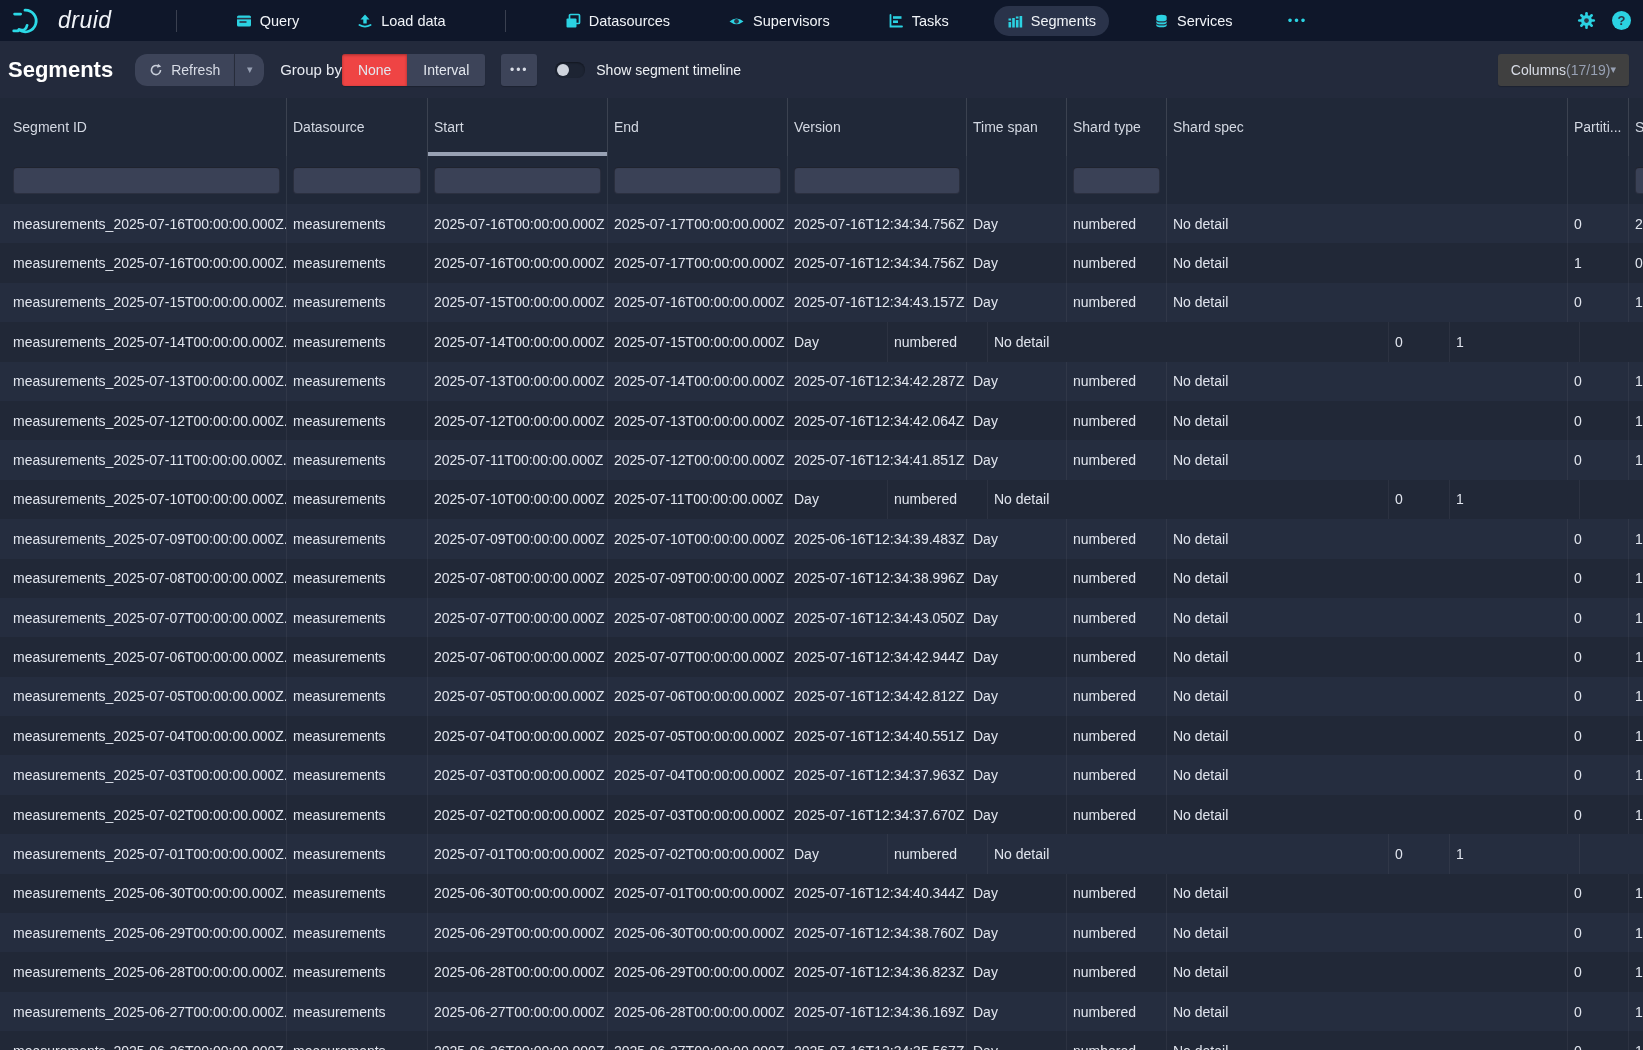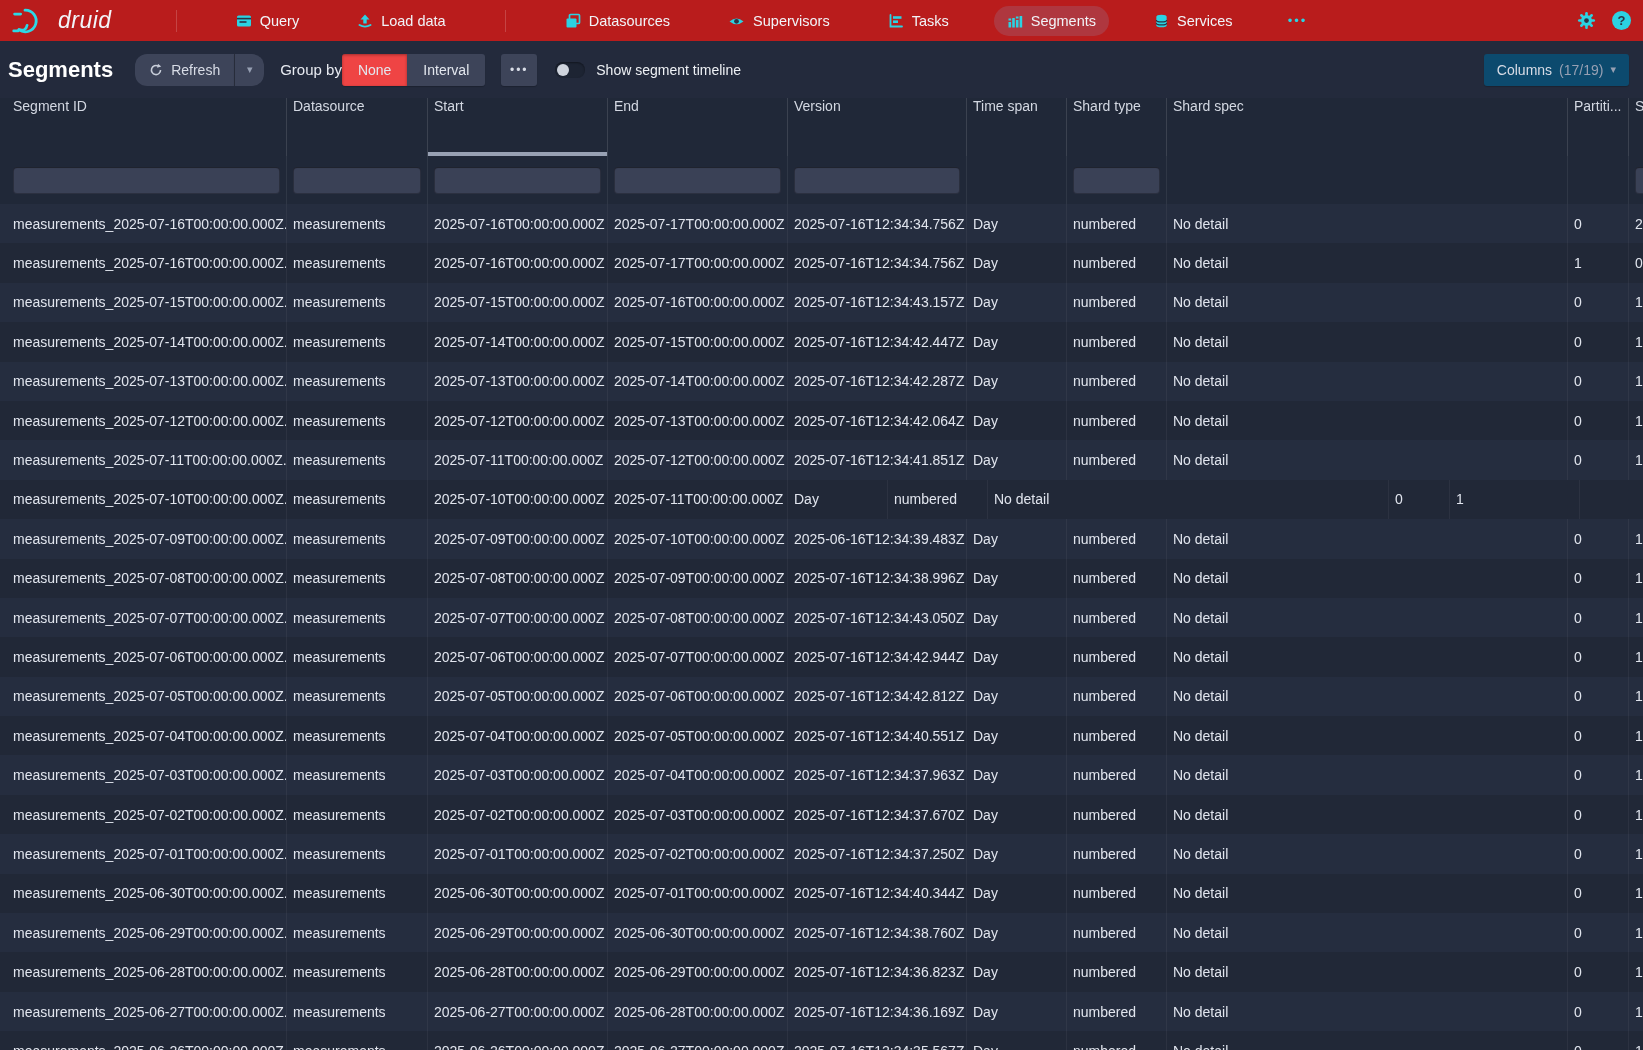--- a/index.html
+++ b/index.html
@@ -1,21 +1,21 @@
 <!DOCTYPE html>
 <html><head>
 <meta charset="utf-8">
 <style>
   * { margin:0; padding:0; box-sizing:border-box; }
   html,body { width:1643px; height:1050px; overflow:hidden; background:#232a3c;
               font-family:"Liberation Sans", sans-serif; }
   #app { width:1643px; height:1050px; overflow:hidden; position:relative; background:#232a3c; }
 
   
-  .navbar { height:41px; background:#b91c1c; display:flex; align-items:center; padding:0 12px;
+  .navbar { height:41px; background:#0f172a; display:flex; align-items:center; padding:0 12px;
             position:relative;gap:32px; }
   .logo { display:flex; align-items:center; gap:8px; margin-right:18px; cursor:pointer; }
   .logo-word { color:#f2f5f9; font-size:23px; font-style:italic; font-weight:500; letter-spacing:0.5px; }
   .nav-divider { width:1px; height:22px; background:rgba(255,255,255,0.18); margin:0 14px; }
   .nav-item { display:flex; align-items:center; gap:8px; color:#f1f4f8; font-size:14.5px;
               padding:7px 13px; border-radius:18px; cursor:pointer; white-space:nowrap; }
   .nav-item.active { background:rgba(143,155,190,0.22); }
   .nav-more { color:#2bd2e2; font-size:13px; letter-spacing:2px; padding:7px 10px; cursor:pointer; }
   .nav-right { margin-left:auto; display:flex; align-items:center; gap:16px; }
   .help-circle { width:19px; height:19px; border-radius:50%; background:#2bd2e2; color:#2c3445;
@@ -39,28 +39,28 @@
   .seg-btn { height:32px; padding:0 16px; font-size:14px; color:#e3e7ee; background:#3d4459;
              display:inline-flex; align-items:center; cursor:pointer; }
   .seg-btn.selected { background:#ef4444; box-shadow:inset 0 1px 3px rgba(0,0,0,0.35); }
   .btn-more { width:36px; justify-content:center; letter-spacing:2px; font-size:12px; margin-right:18px; }
   .switch { width:30px; height:16px; border-radius:9px; background:#1d2433; margin-right:11px;
             position:relative; cursor:pointer; box-shadow:inset 0 1px 2px rgba(0,0,0,0.4); flex:none; }
   .switch-knob { width:12px; height:12px; border-radius:50%; background:#cfd4dd; position:absolute;
                  top:2px; left:2px; }
   .switch-label { color:#eef1f5; font-size:14px; }
   .toolbar-right { margin-left:auto; margin-right:6px; }
-  .btn-columns { background:#0c4a6e; gap:7px; padding:0 13px; }
+  .btn-columns { background:#404040; gap:0; padding:0 13px; }
   .muted { color:#97a0b3; }
   .caret-glyph { color:#97a0b3; font-size:11px; }
 
   
   .table { width:1749px; }
   .thead { display:flex; height:58px; background:#202838; }
-  .th { position:relative; display:flex; align-items:flex-start; padding-left:6px; color:#d3d8e2;
+  .th { position:relative; display:flex; align-items:center; padding-left:6px; color:#d3d8e2;
         font-size:14px; border-right:1px solid rgba(255,255,255,0.12); cursor:pointer;
         white-space:nowrap; overflow:hidden; }
   .th:first-child { padding-left:13px; }
   .sort-bar { display:none; position:absolute; left:0; bottom:0; height:4px; width:100%; background:#98a1b3; }
   .th.sorted .sort-bar { display:block; }
   .filters { display:flex; height:48px; background:#202838; }
   .fcell { display:flex; align-items:center; border-right:1px solid rgba(255,255,255,0.07); }
   .finput { height:27px; background:#3a4156; border:none; border-radius:4px; margin:0 6px; width:100%;
             box-shadow:inset 0 0 0 1px rgba(0,0,0,0.25), inset 0 1px 1px rgba(0,0,0,0.3);
             color:#e4e8f0; font-size:13px; padding:0 8px; outline:none; }
@@ -351,21 +351,20 @@
         <div class="cell col-ss">No detail</div>
         <div class="cell col-part">0</div>
         <div class="cell col-size">1</div>
       </div>
 
       <div class="trow">
         <div class="cell col-id">measurements_2025-07-14T00:00:00.000Z...</div>
         <div class="cell col-ds">measurements</div>
         <div class="cell col-start">2025-07-14T00:00:00.000Z</div>
         <div class="cell col-end">2025-07-15T00:00:00.000Z</div>
-        <div class="cell col-ver">2025-07-16T12:34:42.447Z</div>
         <div class="cell col-ts">Day</div>
         <div class="cell col-st">numbered</div>
         <div class="cell col-ss">No detail</div>
         <div class="cell col-part">0</div>
         <div class="cell col-size">1</div>
       </div>
 
       <div class="trow">
         <div class="cell col-id">measurements_2025-07-13T00:00:00.000Z...</div>
         <div class="cell col-ds">measurements</div>
@@ -519,21 +518,20 @@
         <div class="cell col-ss">No detail</div>
         <div class="cell col-part">0</div>
         <div class="cell col-size">1</div>
       </div>
 
       <div class="trow">
         <div class="cell col-id">measurements_2025-07-01T00:00:00.000Z...</div>
         <div class="cell col-ds">measurements</div>
         <div class="cell col-start">2025-07-01T00:00:00.000Z</div>
         <div class="cell col-end">2025-07-02T00:00:00.000Z</div>
-        <div class="cell col-ver">2025-07-16T12:34:37.250Z</div>
         <div class="cell col-ts">Day</div>
         <div class="cell col-st">numbered</div>
         <div class="cell col-ss">No detail</div>
         <div class="cell col-part">0</div>
         <div class="cell col-size">1</div>
       </div>
 
       <div class="trow">
         <div class="cell col-id">measurements_2025-06-30T00:00:00.000Z...</div>
         <div class="cell col-ds">measurements</div>

